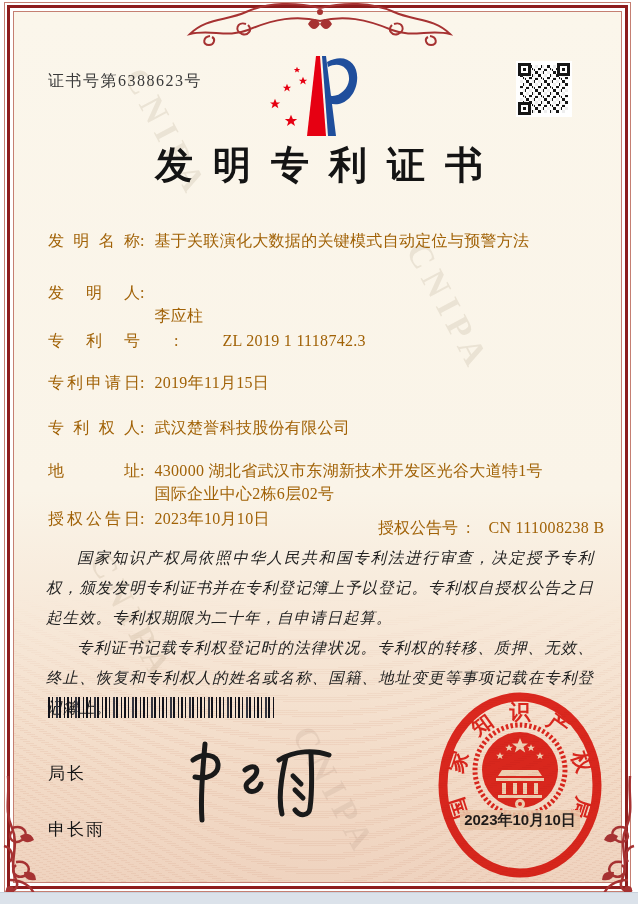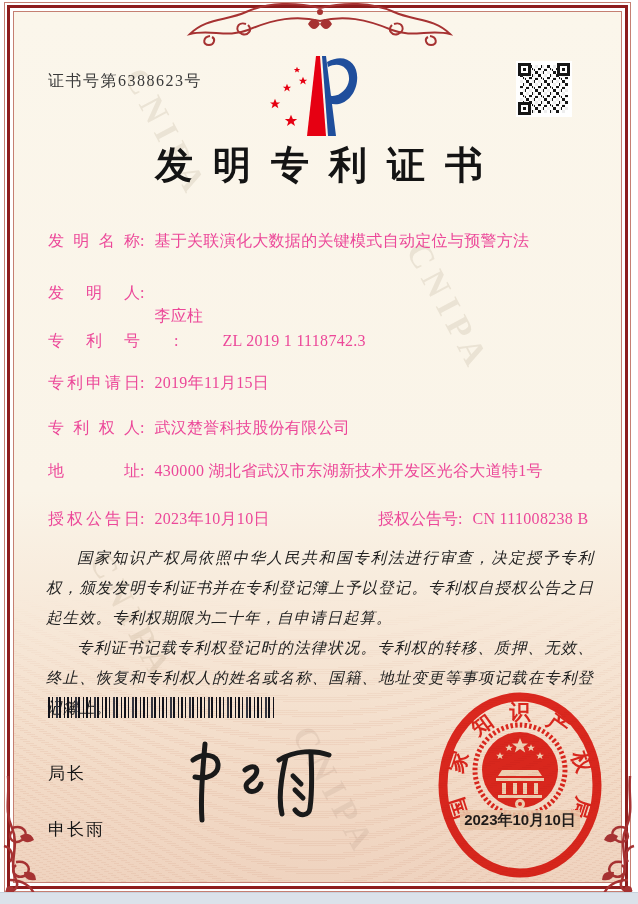--- a/index.html
+++ b/index.html
@@ -45,26 +45,26 @@
   }
   .qf{position:absolute; width:13px; height:13px; border:3px solid #161616; background:#fff; box-sizing:border-box;}
   .qf::after{content:""; position:absolute; inset:2px; background:#161616;}
   .qf.tl{left:2px; top:2px;} .qf.tr{right:2px; top:2px;} .qf.bl{left:2px; bottom:2px;}
   .title{
     position:absolute; left:0; right:0; top:140px; text-align:center; z-index:2;
     font-size:38px; font-weight:bold; color:#141414; letter-spacing:20px; padding-left:20px;
   }
   
   .row{position:absolute; left:48px; display:flex; align-items:flex-start;
-       font-size:16px; color:#ec4899; z-index:2; line-height:23px;}
+       font-size:16px; color:#a16207; z-index:2; line-height:23px;}
   .flabel{display:inline-block; width:92px; text-align-last:justify; white-space:nowrap;}
   .colon{margin-right:10px;}
   .fvalue{letter-spacing:0.3px; white-space:nowrap;}
   .row2 .fvalue{white-space:normal; width:430px;}
-  .pair2{position:absolute; left:330px; top:0; display:flex;}
+  .pair2{position:absolute; left:330px; top:9px; display:flex;gap:8px;}
   .pair2 .flabel2{white-space:nowrap;}
   
   .legal{
     position:absolute; left:46px; top:543px; width:548px; z-index:2;
     font-size:15.5px; font-style:italic; color:#222; line-height:30px;
     text-align:justify; letter-spacing:1px;
   }
   .legal p{margin:0; text-indent:2em;}
   
   .barcode{
@@ -157,20 +157,21 @@
     <span class="flabel">专利权人</span>
       <span class="colon">:</span>
     <span class="fvalue">武汉楚誉科技股份有限公司</span>
   </div>
 
   <div class="row row2" style="top:459px;">
     <span class="flabel">地址</span>
       <span class="colon">:</span>
     <span class="fvalue">
       <span>430000 湖北省武汉市东湖新技术开发区光谷大道特1号</span><br>
+      <span>国际企业中心2栋6层02号</span>
     </span>
   </div>
 
   <div class="row" style="top:507px; width:548px;">
     <span class="flabel">授权公告日</span>
       <span class="colon">:</span>
     <span class="fvalue">2023年10月10日</span>
     <span class="pair2">
       <span class="flabel2">授权公告号</span>
         <span class="colon">:</span>

